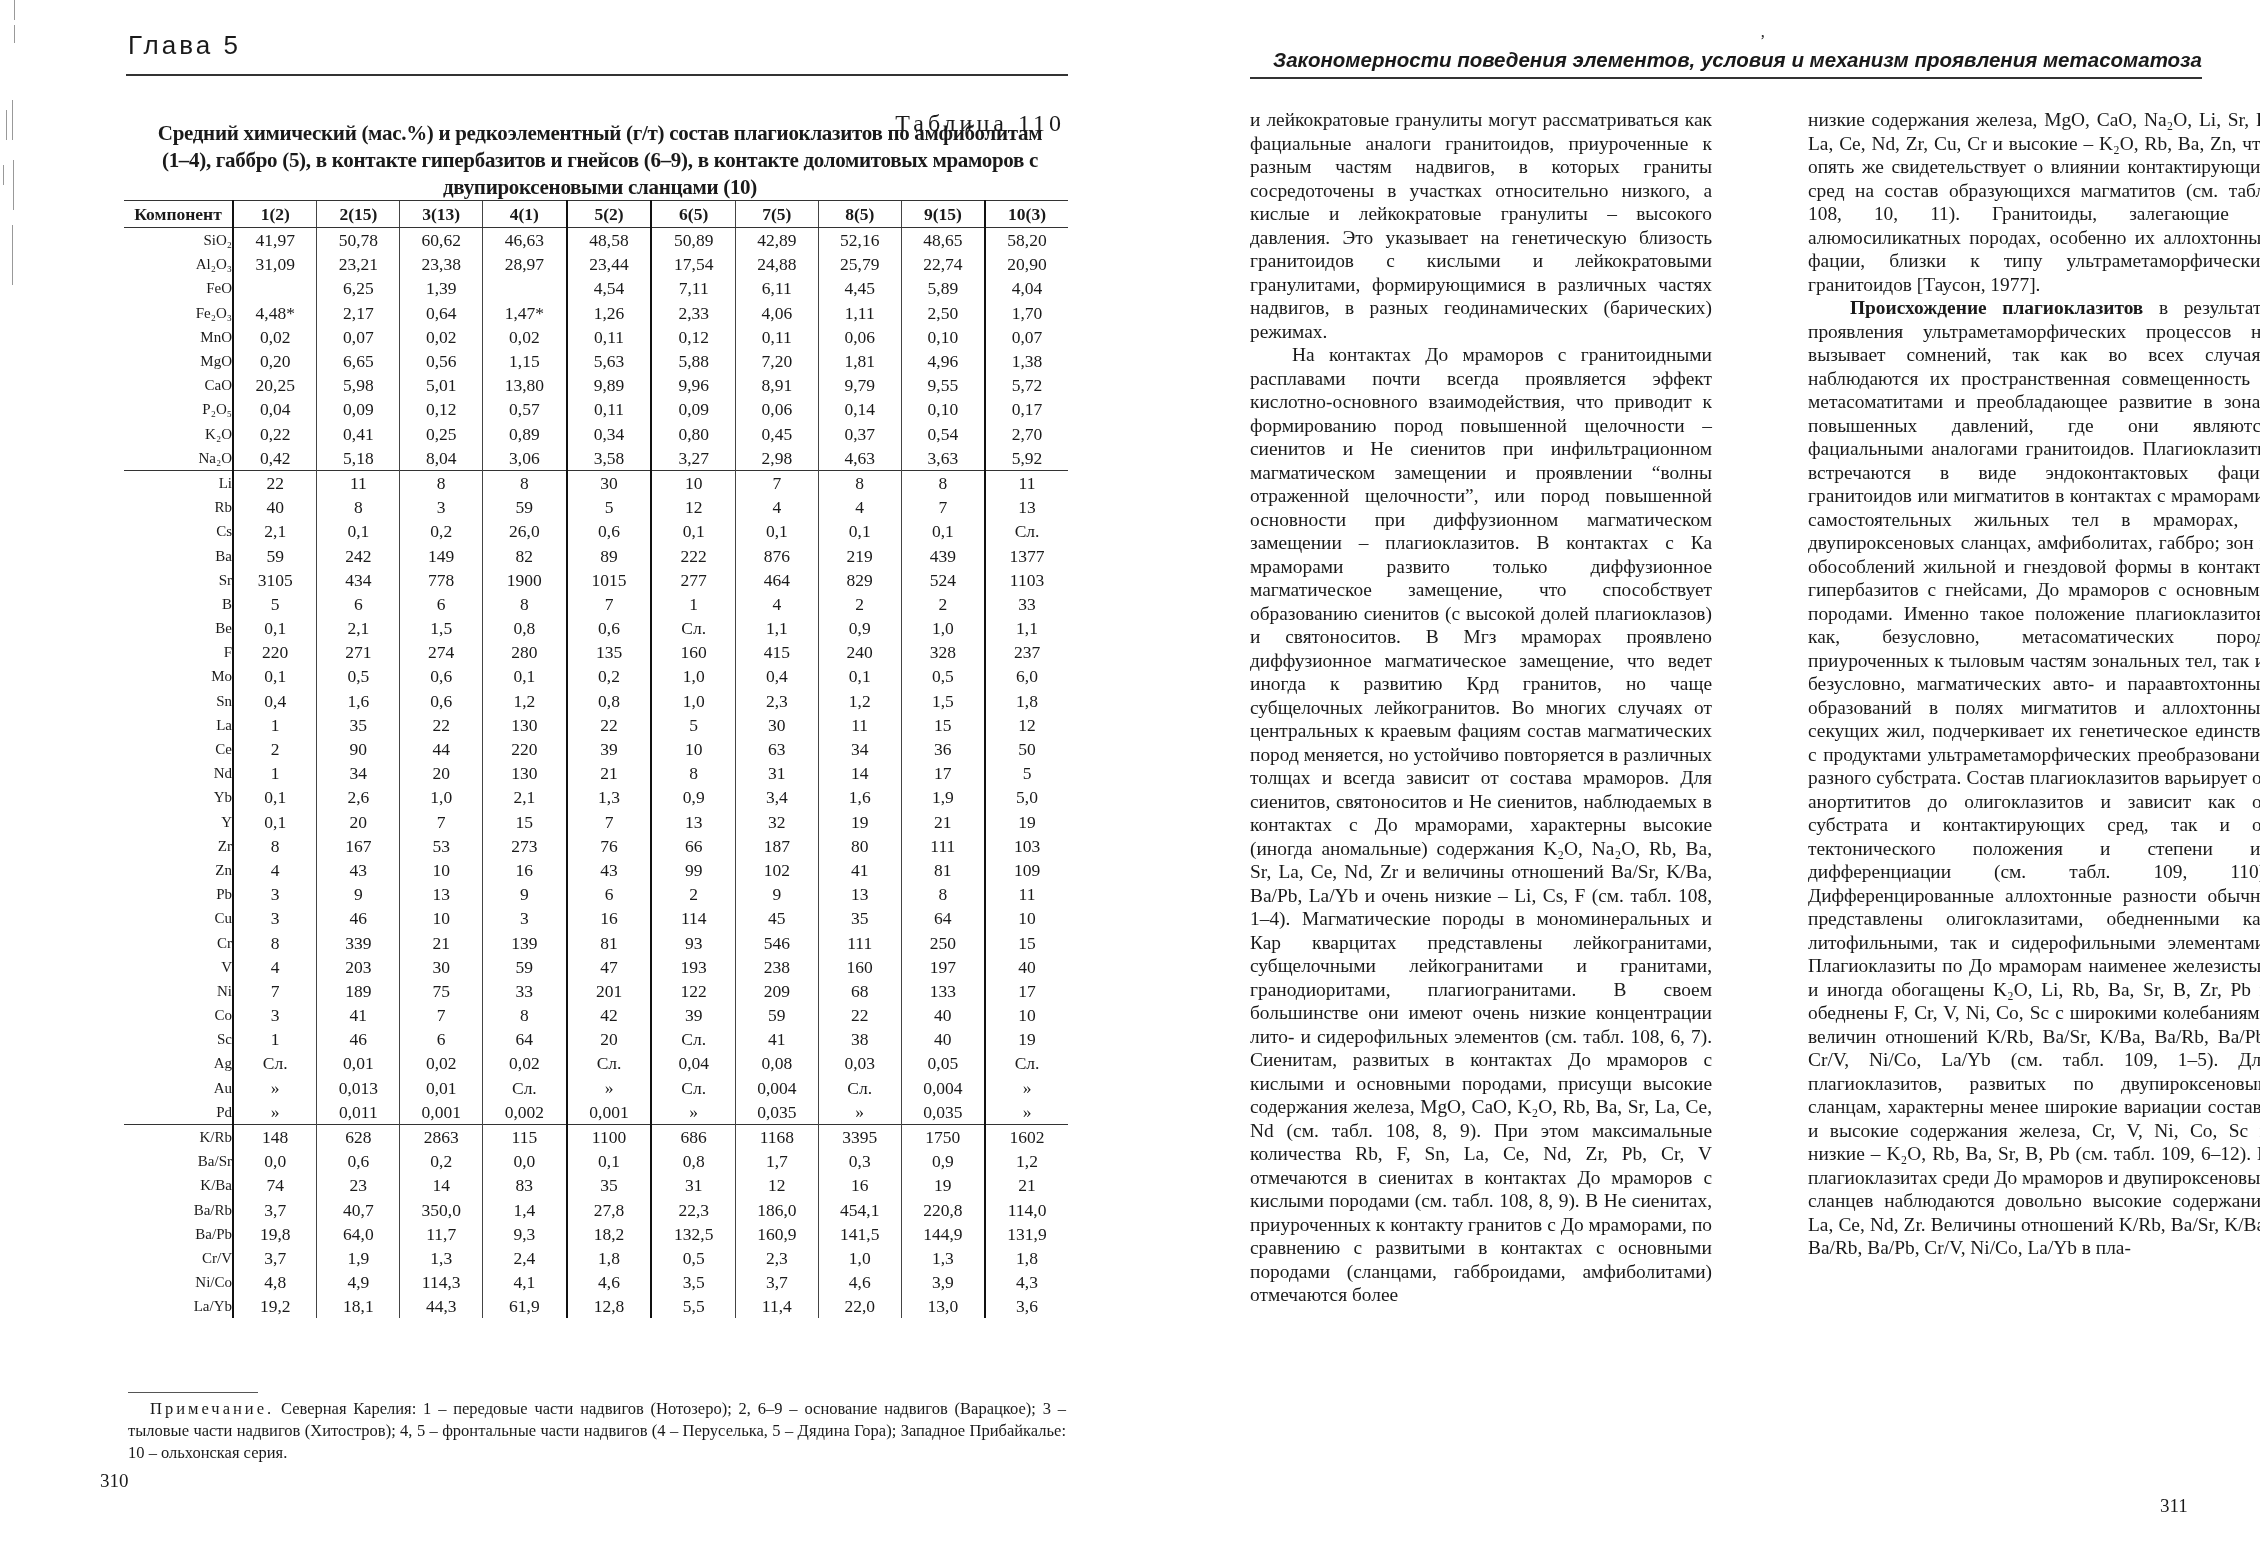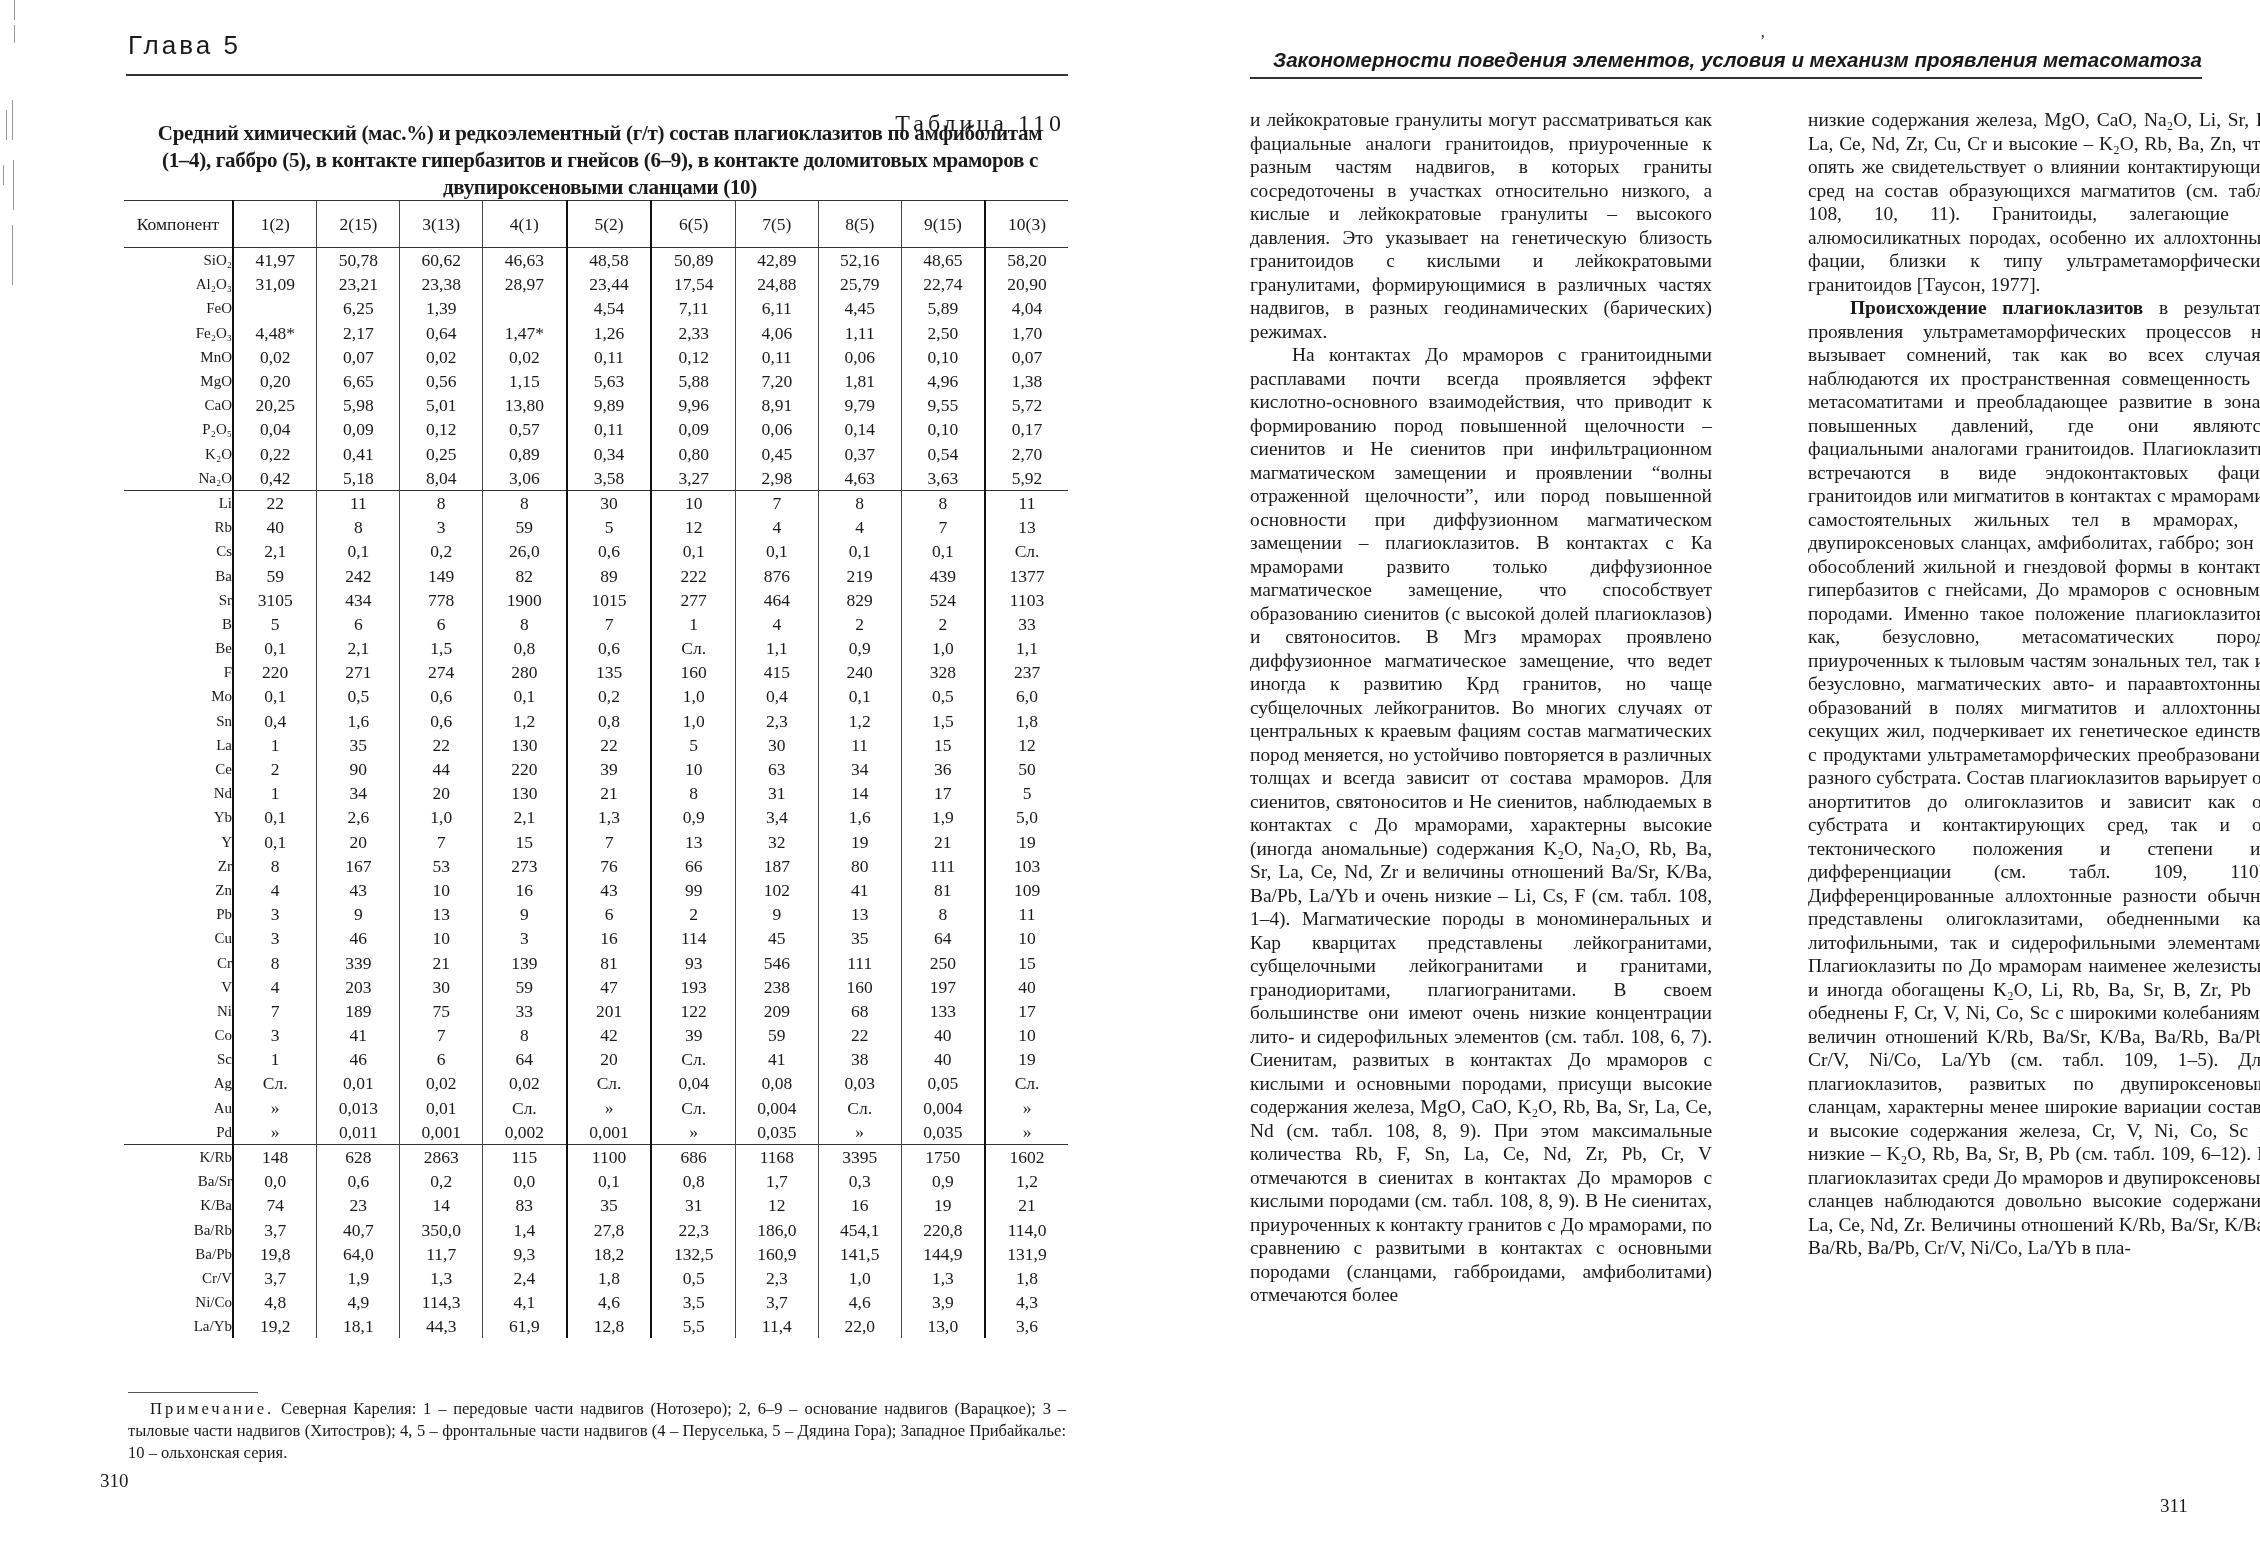--- a/index.html
+++ b/index.html
@@ -5,21 +5,21 @@
   html,body{margin:0;padding:0;background:#fff;}
   body{width:2260px;height:1568px;position:relative;overflow:hidden;color:#1a1a1a;font-family:"Liberation Serif","DejaVu Serif",serif;}
   .scan-marks{position:absolute;left:0;top:0;width:40px;height:1568px;}
   .scan-marks span{position:absolute;width:1px;background:#999;}
   
   .chapter{position:absolute;left:128px;top:30px;font-family:"Liberation Sans","DejaVu Sans",sans-serif;font-size:26px;letter-spacing:3px;}
   .rule-left{position:absolute;left:126px;top:74px;width:942px;height:2px;background:#333;}
   .table-num{position:absolute;left:860px;top:98px;width:205px;text-align:right;font-size:24px;letter-spacing:4px;margin-top:12px;}
   .table-title{position:absolute;left:150px;top:120px;width:900px;text-align:center;font-weight:bold;font-size:21px;line-height:27px;font-family:"Liberation Serif",serif;letter-spacing:-0.3px;}
   table.data{position:absolute;left:124px;top:200px;width:944px;border-collapse:collapse;font-size:17.5px;font-family:"Liberation Serif",serif;}
-  table.data th{font-weight:normal;border-top:1.5px solid #333;border-bottom:1.5px solid #333;padding:12px 0;height:22px;}
+  table.data th{font-weight:bold;border-top:1.5px solid #333;border-bottom:1.5px solid #333;padding:2px 0;height:22px;}
   table.data td{text-align:center;padding:0;height:24.2px;line-height:22px;}
   table.data th, table.data td{border-left:1.5px solid #444;}
   table.data th:first-child, table.data td:first-child{border-left:none;width:108px;}
   table.data td.thick, table.data th.thick{border-left:2.5px solid #111;}
   table.data tr.sep td{border-top:1.5px solid #333;}
   table.data td.comp{font-size:15px;text-align:right;}
   .fn-rule{position:absolute;left:128px;top:1392px;width:130px;height:1px;background:#555;}
   .footnote{position:absolute;left:128px;top:1398px;width:938px;font-size:16.5px;line-height:22px;text-indent:22px;text-align:justify;}
   .footnote .lbl{letter-spacing:3px;}
   .pageno-left{position:absolute;left:100px;top:1470px;font-size:19px;}

